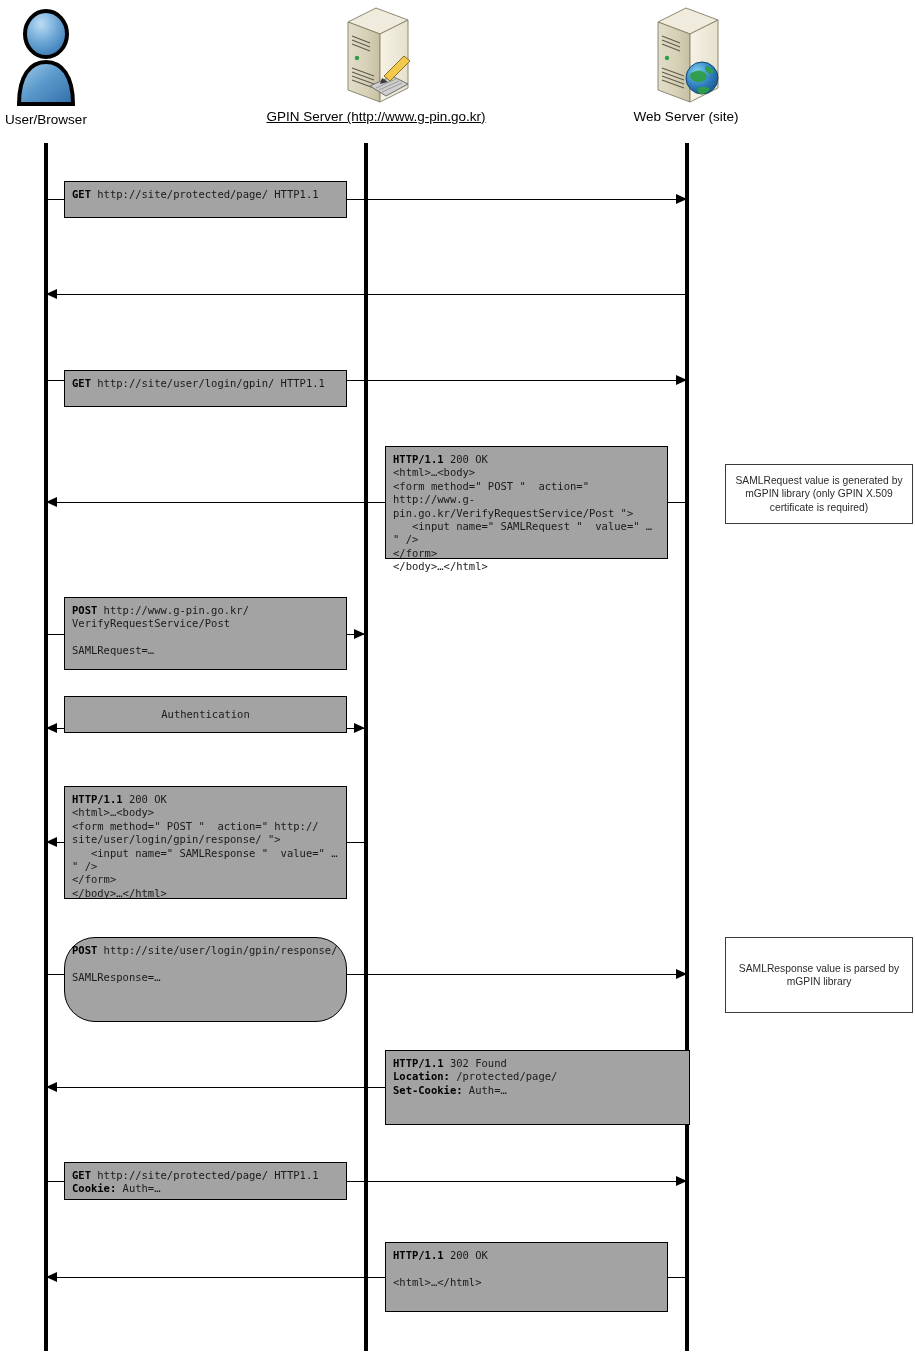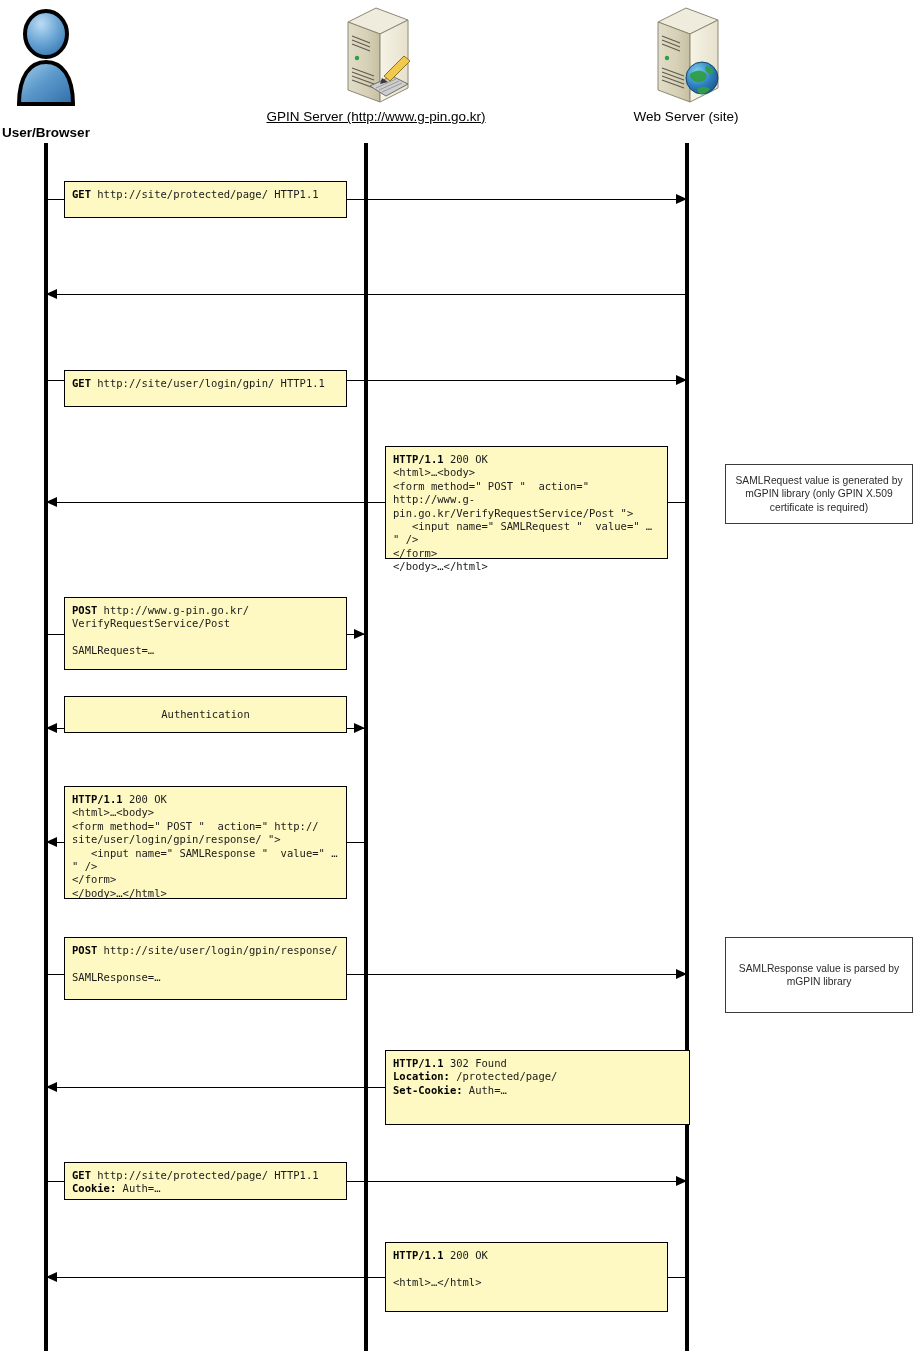--- a/index.html
+++ b/index.html
@@ -40,21 +40,21 @@
     position: absolute;
     width: 4px;
     background: #000000;
   }
 
   
   .msgbox {
     position: absolute;
     box-sizing: border-box;
     border: 1px solid #000000;
-    background: #fef9c3;
+    background: #a3a3a3;
     font-family: "DejaVu Sans Mono", monospace;
     font-size: 10.5px;
     line-height: 13.4px;
     color: #1a1a1a;
     padding: 6px 7px 6px 7px;
     white-space: pre-wrap;
     z-index: 5;
   }
   .msgbox b {
     color: #000000;
@@ -127,21 +127,21 @@
           <linearGradient id="bodyg" x1="0%" y1="0%" x2="100%" y2="100%">
             <stop offset="0%" stop-color="#a9cfe9"></stop>
             <stop offset="45%" stop-color="#5d9bcd"></stop>
             <stop offset="100%" stop-color="#2f6da8"></stop>
           </linearGradient>
         </defs>
         <path d="M6 98 C6 70 17 56 33 56 C49 56 60 70 60 98 Z" fill="url(#bodyg)" stroke="#000000" stroke-width="4"></path>
         <ellipse cx="33" cy="28" rx="21" ry="23" fill="url(#headg)" stroke="#000000" stroke-width="4"></ellipse>
       </svg>
     </div>
-    <div class="actor-label" style="margin-top:20px;font-weight:bold;">User/Browser</div>
+    <div class="actor-label" style="margin-top:7px;">User/Browser</div>
   </div>
 
   <div class="actor" style="left:247px; top:6px; width:258px;text-decoration:underline;">
     <div class="actor-icon" style="width:92px; height:100px;">
       <svg width="92" height="100" viewBox="0 0 92 100">
         <defs>
           <linearGradient id="twrFront" x1="0%" y1="0%" x2="100%" y2="0%">
             <stop offset="0%" stop-color="#e2ddc9"></stop>
             <stop offset="60%" stop-color="#d6d0b6"></stop>
             <stop offset="100%" stop-color="#c6bfa2"></stop>
@@ -271,21 +271,21 @@
   <div class="msgbox" style="left:64px; top:786px; width:283px; height:113px;"><span><b>HTTP/1.1</b><span> 200 OK</span></span>
 <span>&lt;html&gt;…&lt;body&gt;</span>
 <span>&lt;form method=" POST "  action=" http://</span>
 <span>site/user/login/gpin/response/ "&gt;</span>
 <span>   &lt;input name=" SAMLResponse "  value=" … " /&gt;</span>
 <span>&lt;/form&gt;</span>
 <span>&lt;/body&gt;…&lt;/html&gt;</span></div>
 
   <div class="arrow-line" style="left:46px; top:974px; width:641px;"></div>
   <div class="arrow-head right" style="left:676px; top:969px;"></div>
-  <div class="msgbox" style="left:64px; top:937px; width:283px; height:63px;"><span><b>POST</b><span> http://site/user/login/gpin/response/</span></span>
+  <div class="msgbox" style="left:64px; top:937px; width:283px; height:85px;border-radius:31px;"><span><b>POST</b><span> http://site/user/login/gpin/response/</span></span>
 
 <span>SAMLResponse=…</span></div>
 
   <div class="notebox" style="left:725px; top:937px; width:188px; height:76px;">
       <span>SAMLResponse value is parsed by mGPIN library</span>
     </div>
 
   <div class="arrow-line" style="left:46px; top:1087px; width:641px;"></div>
   <div class="arrow-head left" style="left:46px; top:1082px;"></div>
   <div class="msgbox" style="left:385px; top:1050px; width:305px; height:75px;"><span><b>HTTP/1.1</b><span> 302 Found</span></span>

